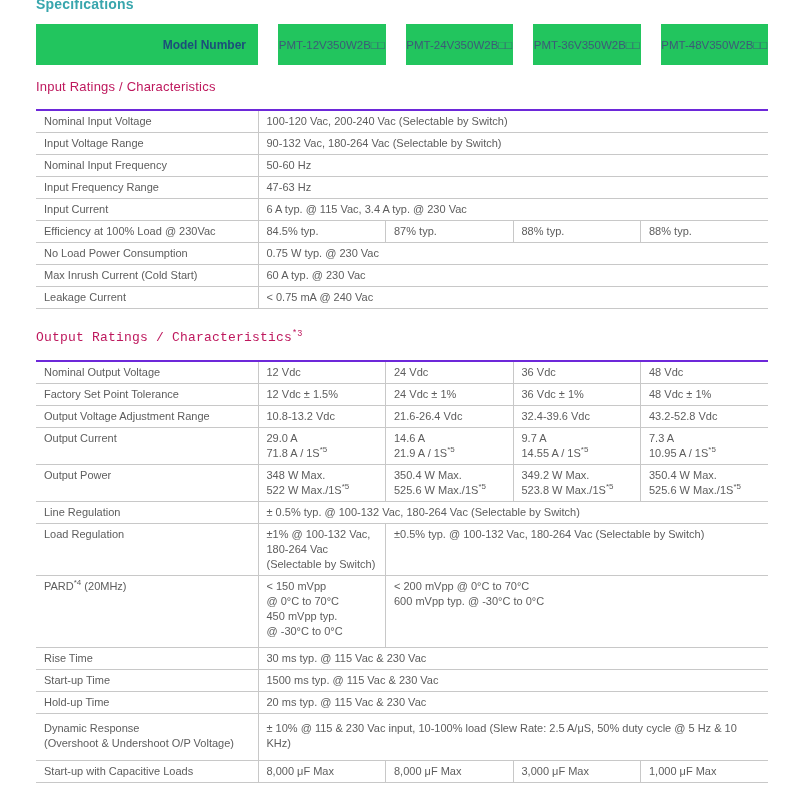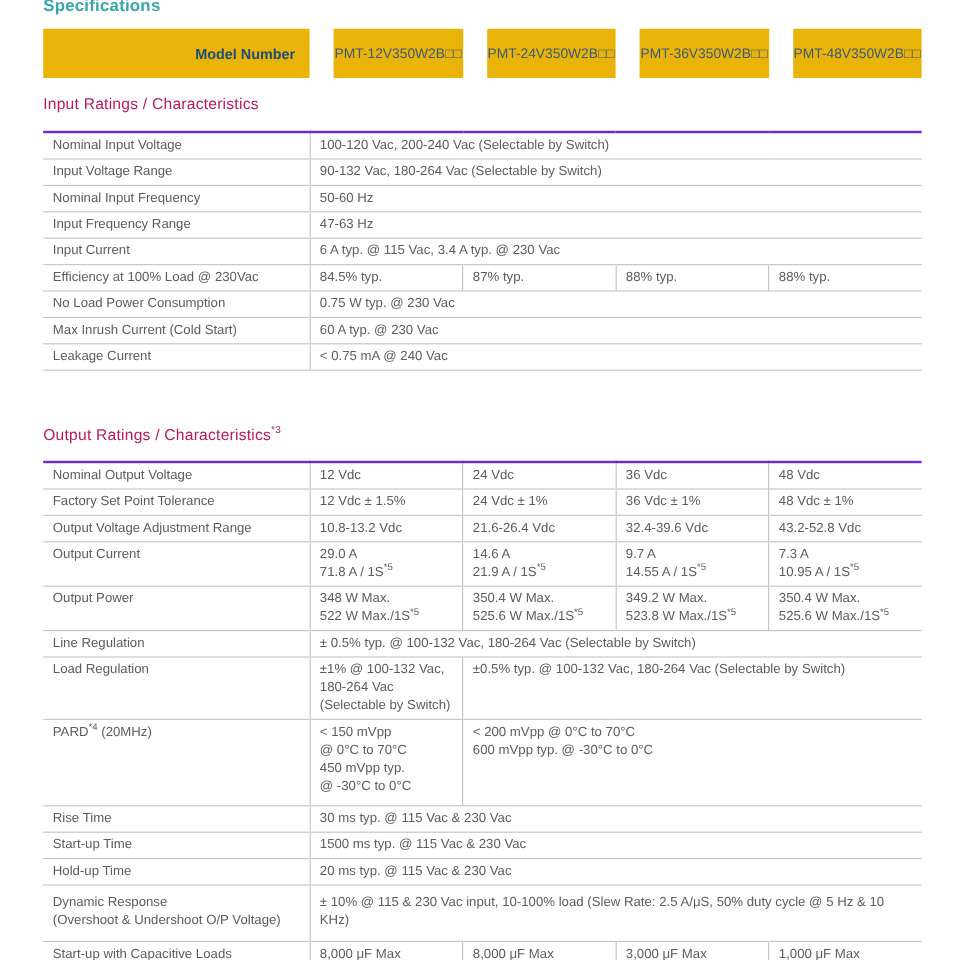--- a/index.html
+++ b/index.html
@@ -10,31 +10,31 @@
   }
   .page{padding:0 32px 0 36px;position:relative;}
 
   .title{
     color:#38a6ad;font-weight:bold;font-size:14px;
     margin:-4px 0 12px 0;letter-spacing:.2px;
   }
 
   
   .model-header{display:flex;gap:4px;height:41px;margin-bottom:14px;}
-  .mh-cell{background:#eab308;display:flex;align-items:center;font-size:11.5px;}
+  .mh-cell{background:#22c55e;display:flex;align-items:center;font-size:11.5px;}
   .mh-label{width:210px;justify-content:flex-end;padding-right:12px;
     font-weight:bold;color:#1c4e7a;font-size:12px;}
   .mh-model{flex:1;justify-content:center;color:#3d5a78;margin-left:16px;}
 
   .section-heading{
     color:#be185d;font-size:13px;font-weight:normal;
     margin:0 0 15px 0;letter-spacing:.2px;
   }
   .section-heading sup{font-size:8.5px;}
-  .gap-top{margin-top:44px;}
+  .gap-top{margin-top:20px;font-family:Liberation Mono, monospace;}
 
   table.spec{
     width:100%;border-collapse:collapse;table-layout:fixed;
     font-size:11px;color:#5d5d5d;
     border-top:2px solid #6d28d9;border-bottom:1px solid #c8c8c8;
     margin-bottom:0;
   }
   table.spec td{
     padding:3px 8px;line-height:15px;vertical-align:top;
     overflow:hidden;

